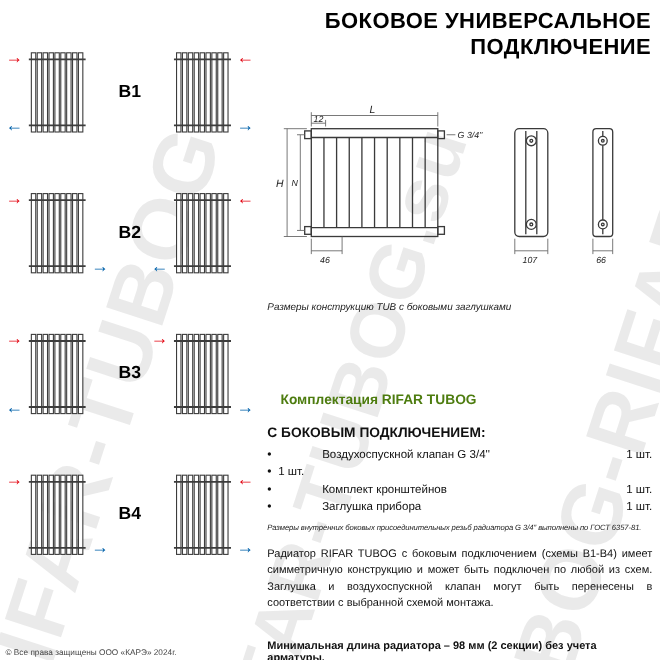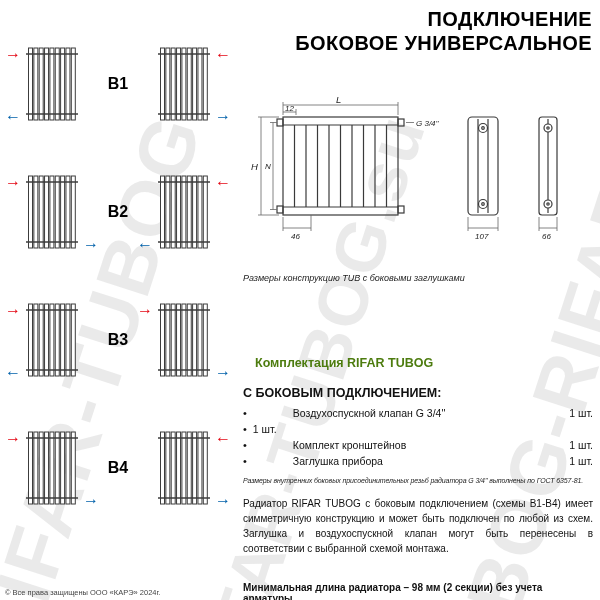--- a/index.html
+++ b/index.html
@@ -59,22 +59,22 @@
   #footer{left:5px;bottom:3px;font-size:7.5px;color:#444;margin-top:34px;}
 </style>
 </head>
 <body>
 
 <div class="wm wm1">RIFAR-TUBOG</div>
 <div class="wm wm2">RIFAR-TUBOG.su</div>
 <div class="wm wm3">TUBOG-RIFAR</div>
 
 <div id="title" class="layer">
+  <div>БОКОВОЕ УНИВЕРСАЛЬНОЕ</div>
   <div>ПОДКЛЮЧЕНИЕ</div>
-  <div>БОКОВОЕ УНИВЕРСАЛЬНОЕ</div>
 </div>
 
 <div id="schemes" class="layer">
     <div class="scheme-row">
       <div class="rad-unit">
         <svg class="rad-svg" width="52" height="76" viewBox="0 0 52 76">
           <rect class="tube" x="2.50" y="2" width="4" height="72"></rect>
           <rect class="tube" x="7.85" y="2" width="4" height="72"></rect>
           <rect class="tube" x="13.20" y="2" width="4" height="72"></rect>
           <rect class="tube" x="18.55" y="2" width="4" height="72"></rect>

